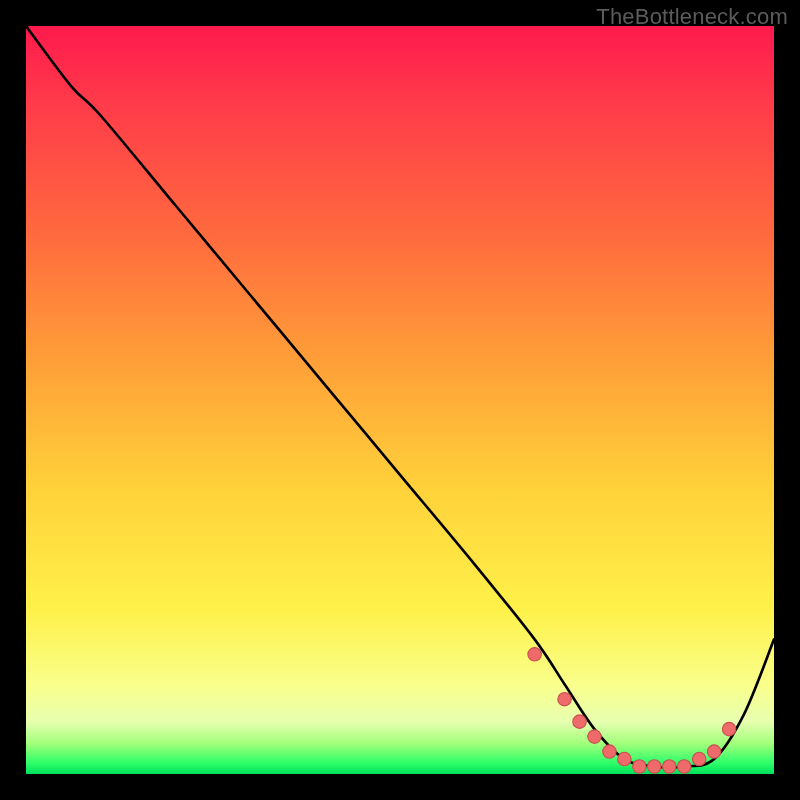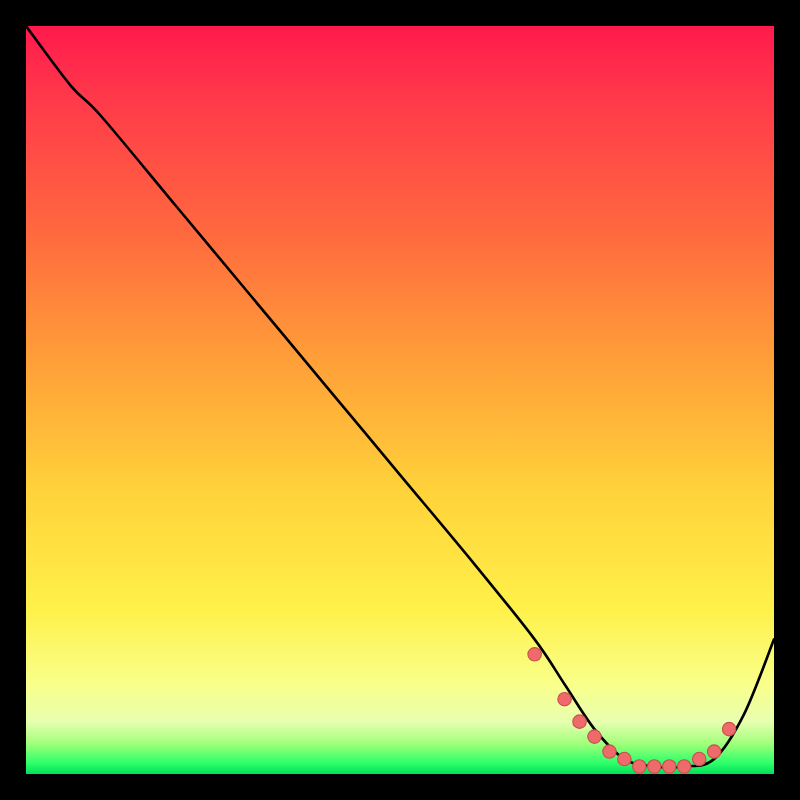--- a/index.html
+++ b/index.html
@@ -58,20 +58,21 @@
     height: 748px;
     z-index: 10;
     pointer-events: none;
   }
 </style>
 </head>
 <body>
 
 <div class="frame">
 
+  <div class="watermark">TheBottleneck.com</div>
 
   <div class="plot-area"></div>
 
   <svg class="curve" viewBox="0 0 100 100" preserveAspectRatio="none">
     <path fill="none" stroke-width="0.35" stroke-linecap="round" stroke-linejoin="round" d="M 0 0 C 1 1.3333333333333333, 4.333333333333333 6, 6 8 C 7.666666666666667 10, 7.666666666666666 9.333333333333334, 10 12 C 12.333333333333334 14.666666666666666, 16.666666666666668 20, 20 24 C 23.333333333333332 28, 26.666666666666668 32, 30 36 C 33.333333333333336 40, 36.666666666666664 44, 40 48 C 43.333333333333336 52, 46.666666666666664 56, 50 60 C 53.333333333333336 64, 57 68.33333333333333, 60 72 C 63 75.66666666666667, 66 79.33333333333333, 68 82 C 70 84.66666666666667, 70.66666666666667 86, 72 88 C 73.33333333333333 90, 74.66666666666667 92.33333333333333, 76 94 C 77.33333333333333 95.66666666666667, 78.66666666666667 97.16666666666667, 80 98 C 81.33333333333333 98.83333333333333, 82.66666666666667 98.83333333333333, 84 99 C 85.33333333333333 99.16666666666667, 86.66666666666667 99.16666666666667, 88 99 C 89.33333333333333 98.83333333333333, 90.66666666666667 99.16666666666667, 92 98 C 93.33333333333333 96.83333333333333, 94.66666666666667 94.66666666666667, 96 92 C 97.33333333333333 89.33333333333333, 99.33333333333333 83.66666666666667, 100 82" stroke="#000000"></path>
     <g>
         <circle cx="68" cy="84" r="0.9" fill="#ef6a6a" stroke="#c94f4f" stroke-width="0.15"></circle>
         <circle cx="72" cy="90" r="0.9" fill="#ef6a6a" stroke="#c94f4f" stroke-width="0.15"></circle>
         <circle cx="74" cy="93" r="0.9" fill="#ef6a6a" stroke="#c94f4f" stroke-width="0.15"></circle>
         <circle cx="76" cy="95" r="0.9" fill="#ef6a6a" stroke="#c94f4f" stroke-width="0.15"></circle>

